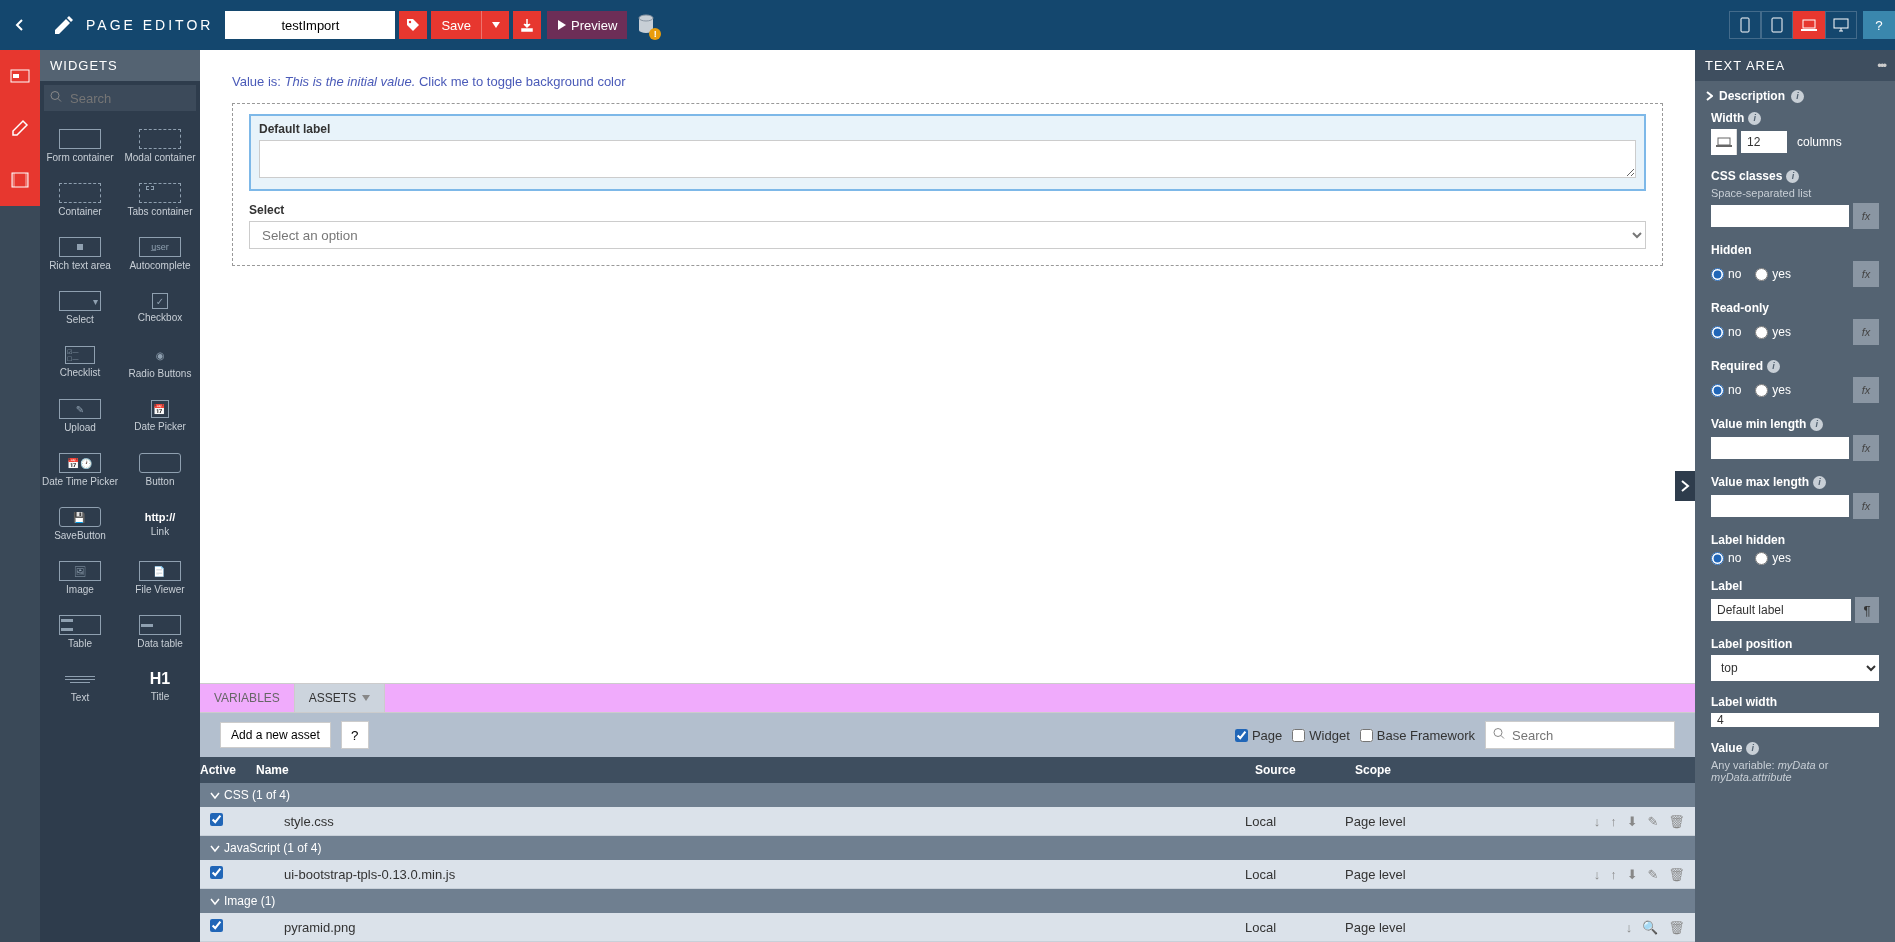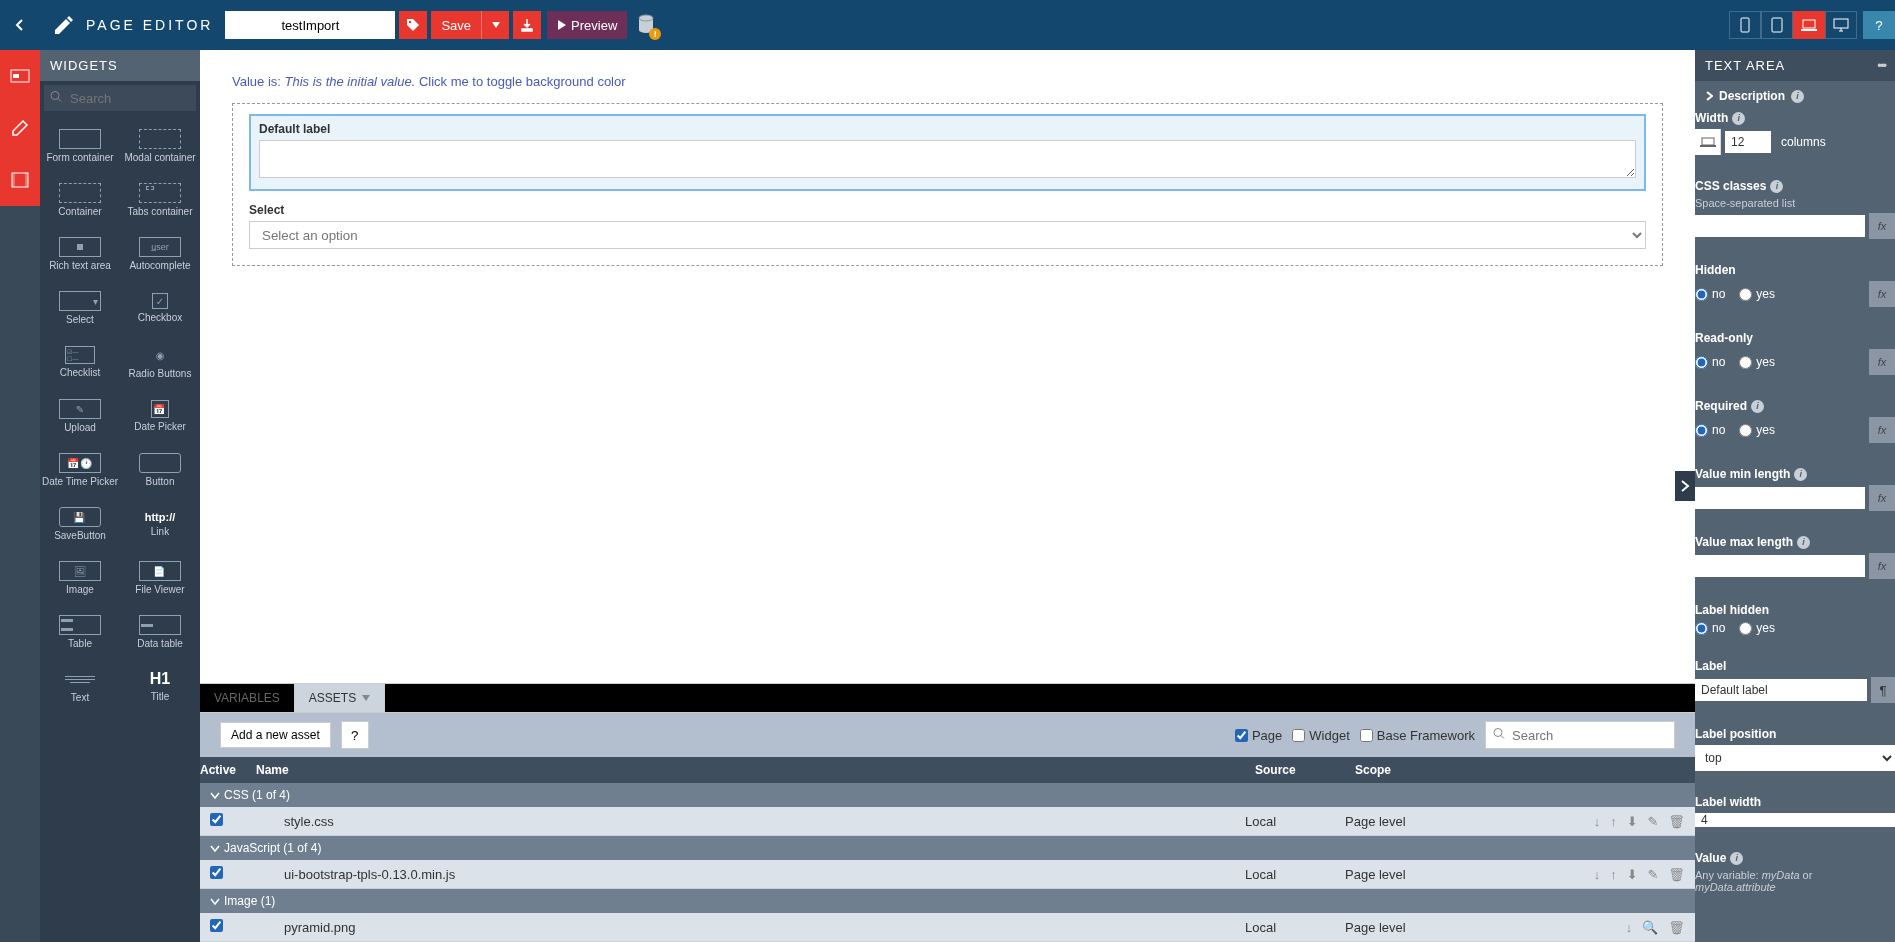--- a/index.html
+++ b/index.html
@@ -57,21 +57,21 @@
 .value-line .v3 { color: #4a5ab8; }
 .dashed-box { border: 1px dashed #999; padding: 10px 16px 16px; }
 .selected-widget { border: 2px solid #7db8e8; background: #e8f3fa; padding: 6px 8px 8px; margin-bottom: 12px; }
 .selected-widget .wlabel { font-size: 12px; font-weight: bold; margin-bottom: 4px; }
 .selected-widget textarea { width: 100%; height: 38px; border: 1px solid #ccc; resize: both; padding: 4px; font-family: inherit; }
 .sel-label { font-size: 12px; font-weight: bold; margin-bottom: 4px; display: block;}
 .sel-select { width: 100%; height: 28px; border: 1px solid #ccc; padding: 0 8px; color: #777; background: #fff; }
 
 
 .bottom { border-top: 1px solid #ccc; display: flex; flex-direction: column; }
-.tabs { display: flex; background: #000000; border-bottom: 1px solid #ccc; }
+.tabs { display: flex; background: #f0abfc; border-bottom: 1px solid #ccc; }
 .tab { padding: 7px 14px; font-size: 12px; color: #666; cursor: pointer; border-right: 1px solid #ccc; display: flex; align-items: center; gap: 6px;}
 .tab.active { background: #ccd4dd; color: #333; }
 .assets-bar { display: flex; align-items: center; padding: 8px 20px; gap: 10px; background: #b3bfce; }
 .add-asset-btn { background: #fff; border: 1px solid #ccc; padding: 5px 10px; font-size: 12px; cursor: pointer; }
 .help-btn { width: 28px; height: 28px; border: 1px solid #ccc; background: #fff; display: flex; align-items: center; justify-content: center; cursor: pointer; }
 .assets-bar .spacer { flex: 1; }
 .cb-label { display: flex; gap: 4px; font-size: 13px; }
 .asset-search { position: relative; }
 .asset-search input { height: 28px; width: 190px; border: 1px solid #ccc; padding: 0 8px 0 26px; font-size: 13px; }
 .asset-search .sicon { position: absolute; left: 8px; top: 50%; transform: translateY(-50%); color: #888; }
@@ -85,21 +85,21 @@
 .group-row { background: #6f7f90; color: #fff; padding: 5px 10px; font-size: 12px; display: flex; align-items: center; gap: 4px; cursor: pointer;}
 .asset-row { display: flex; align-items: center; padding: 6px 10px; font-size: 13px; background: #dbe2ea; border-bottom: 1px solid #c8d0d9; }
 .asset-row .col-name { padding-left: 18px; }
 .action-icon { cursor: pointer; color: #888; }
 
 
 .right { width: 200px; background: #546372; color: #fff; display: flex; flex-direction: column; overflow-y: auto; font-size: 12px;}
 .right-header { background: #3e4e5f; padding: 8px 10px; font-size: 13px; letter-spacing: 1px; display: flex; align-items: center; justify-content: space-between;}
 .right-dots { color: #ccc; letter-spacing: -2px;}
 .prop-section { padding: 8px 10px; display: flex; align-items: center; gap: 6px; font-weight: bold; cursor: pointer;}
-.prop-body { padding: 0 0 8px; display: flex; flex-direction: column; gap: 24px; }
+.prop-body { padding: 0 16px 8px; display: flex; flex-direction: column; gap: 14px; }
 .prop-group { display: flex; flex-direction: column; gap: 4px; }
 .prop-label { font-weight: bold; display: flex; align-items: center; gap: 4px;}
 .prop-sub { font-size: 11px; color: #c8cfd6; }
 .prop-row { display: flex; align-items: center; gap: 4px; }
 .prop-input { height: 22px; border: none; padding: 0 6px; font-size: 12px; background: #fff; color: #333; }
 .prop-input.num { width: 46px; }
 .prop-input.full { flex: 1; width: 100%; }
 .fx-btn { width: 26px; height: 26px; background: #8a96a3; border: none; color: #444; font-style: italic; font-size: 11px; cursor: pointer; flex-shrink: 0;}
 .width-device { width: 26px; height: 26px; background: #fff; display: flex; align-items: center; justify-content: center; color: #666; border-right: 1px solid #ddd;}
 .columns-text { color: #fff; margin-left: 6px;}

